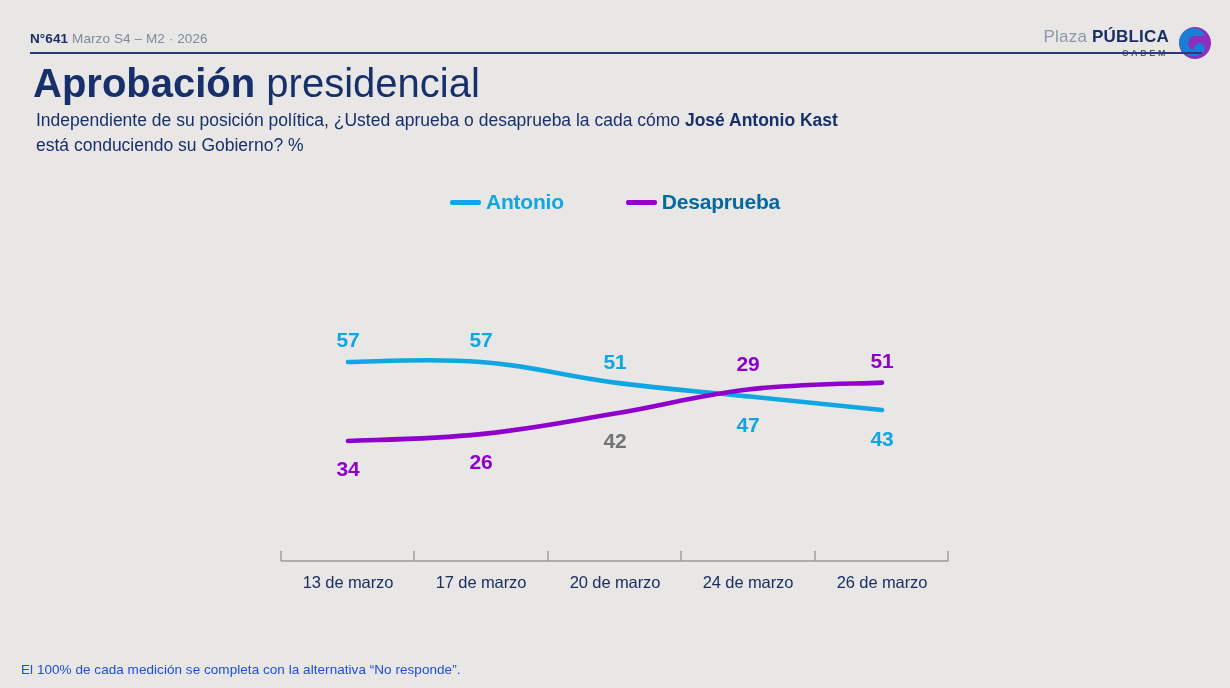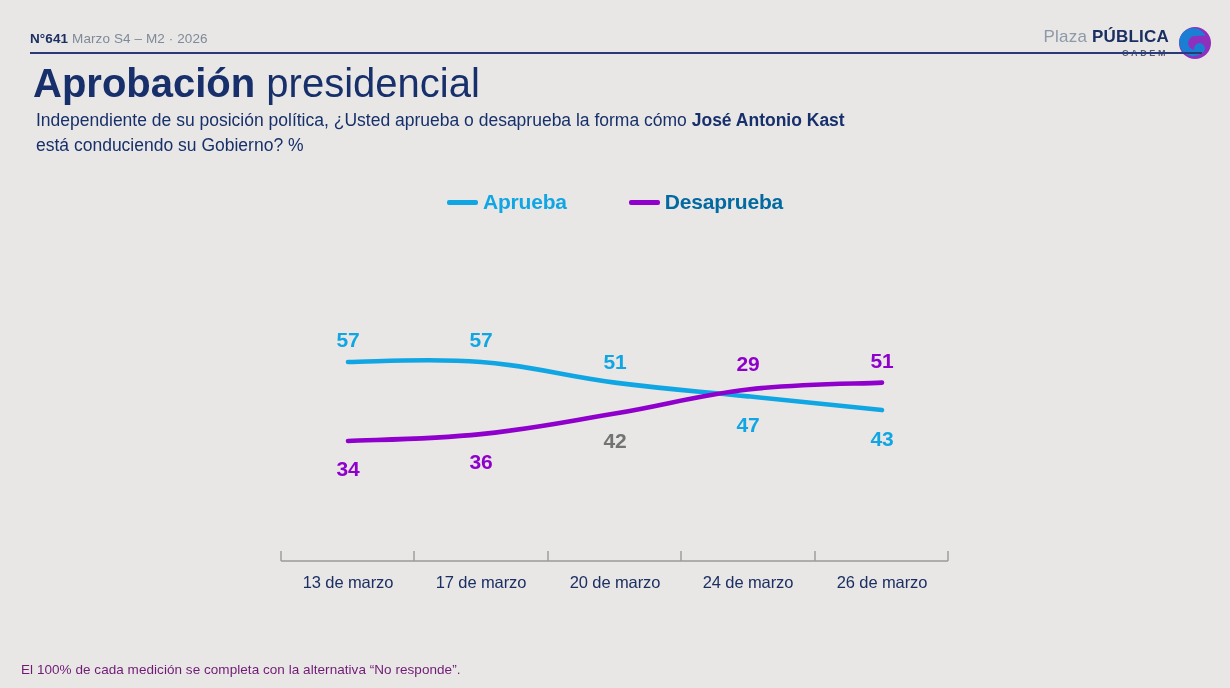--- a/index.html
+++ b/index.html
@@ -163,21 +163,21 @@
     transform: translateX(-50%);
     letter-spacing: -0.1px;
   }
 
   
   .footnote {
     position: absolute;
     left: 21px;
     top: 662px;
     font-size: 13.5px;
-    color: #701a75;
+    color: #1d4ed8;
     letter-spacing: 0.05px;
   }
 </style>
 </head>
 <body>
 
 <div class="top-meta">
   <span class="issue">N°641</span>
   <span class="period">Marzo S4 – M2 · 2026</span>
 </div>
@@ -196,28 +196,28 @@
   </span>
 </div>
 
 <div class="rule-left"></div>
 
 <div class="title">
   <span class="t-bold">Aprobación</span><span class="t-light"> presidencial</span>
 </div>
 
 <div class="subtitle">
-  <span>Independiente de su posición política, ¿Usted aprueba o desaprueba la forma cómo </span><b>José Antonio Kast</b><br>
+  <span>Independiente de su posición política, ¿Usted aprueba o desaprueba la cada cómo </span><b>José Antonio Kast</b><br>
   <span>está conduciendo su Gobierno? %</span>
 </div>
 
 <div class="legend">
   <div class="legend-item">
     <span class="legend-swatch" id="sw-aprueba" style="background: rgb(16, 166, 227);"></span>
-    <span id="lg-aprueba" style="color: rgb(16, 166, 227);">Aprueba</span>
+    <span id="lg-aprueba" style="color: rgb(16, 166, 227);">Antonio</span>
   </div>
   <div class="legend-item">
     <span class="legend-swatch" id="sw-desaprueba" style="background: rgb(143, 0, 204);"></span>
     <span id="lg-desaprueba" style="color: #0369a1;">Desaprueba</span>
   </div>
 </div>
 
 <div class="chart">
   <svg id="chart-svg" width="1230" height="688">
       <path d="M 281 561 L 948 561 M 281 561 L 281 551 M 414 561 L 414 551 M 548 561 L 548 551 M 681 561 L 681 551 M 815 561 L 815 551 M 948 561 L 948 551" stroke="#9a9a9a" stroke-width="1.4" fill="none"></path>
@@ -225,21 +225,21 @@
       <path d="M 348 441 C 374.6 439.62608695652176, 427.6 439.62608695652176, 481 434.1304347826087 C 534.4 428.6347826086956, 561.6 422.45217391304345, 615 413.52173913043475 C 668.4 404.59130434782605, 694.6 395.6608695652174, 748 389.47826086956525 C 801.4 383.2956521739131, 855.2 383.9826086956522, 882 382.60869565217394" stroke="#8f00cc" stroke-width="4.6" stroke-linecap="round" stroke-linejoin="round" fill="none"></path>
     </svg>
 </div>
 <div id="chart-labels">
     <div class="dlabel" style="left: 348px; top: 328px; color: rgb(16, 166, 227);">57</div>
     <div class="dlabel" style="left: 481px; top: 328px; color: rgb(16, 166, 227);">57</div>
     <div class="dlabel" style="left: 615px; top: 350px; color: rgb(16, 166, 227);">51</div>
     <div class="dlabel" style="left: 748px; top: 413px; color: rgb(16, 166, 227);">47</div>
     <div class="dlabel" style="left: 882px; top: 427px; color: rgb(16, 166, 227);">43</div>
     <div class="dlabel" style="left: 348px; top: 457px; color: rgb(143, 0, 204);">34</div>
-    <div class="dlabel" style="left: 481px; top: 450px; color: rgb(143, 0, 204);">36</div>
+    <div class="dlabel" style="left: 481px; top: 450px; color: rgb(143, 0, 204);">26</div>
     <div class="dlabel" style="left: 615px; top: 429px; color: #737373;">42</div>
     <div class="dlabel" style="left: 748px; top: 352px; color: rgb(143, 0, 204);">29</div>
     <div class="dlabel" style="left: 882px; top: 349px; color: rgb(143, 0, 204);">51</div>
   </div>
 <div id="chart-xaxis-labels">
     <div class="xlabel" style="left: 348px; text-align: center;">13 de marzo</div>
     <div class="xlabel" style="left: 481px;">17 de marzo</div>
     <div class="xlabel" style="left: 615px;">20 de marzo</div>
     <div class="xlabel" style="left: 748px;">24 de marzo</div>
     <div class="xlabel" style="left: 882px;">26 de marzo</div>

